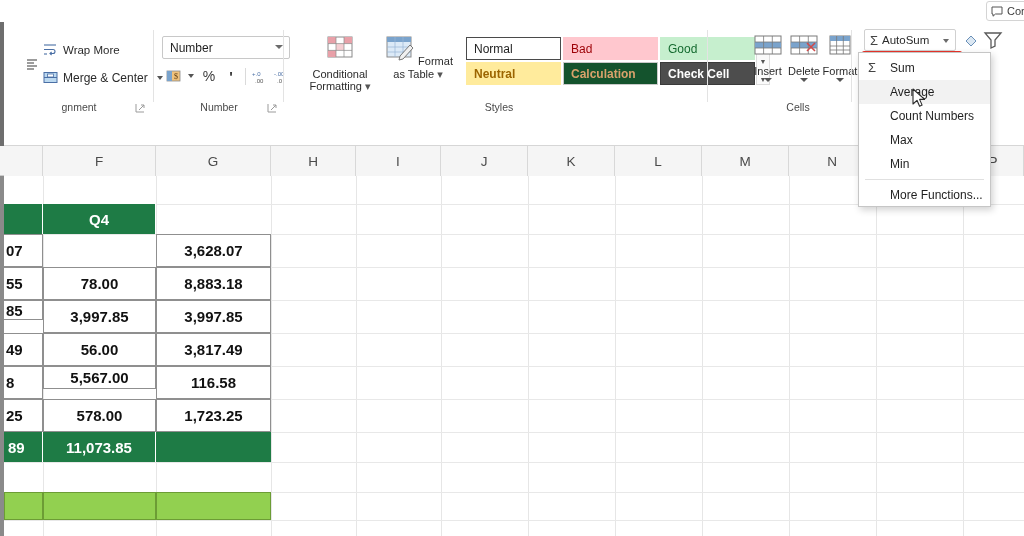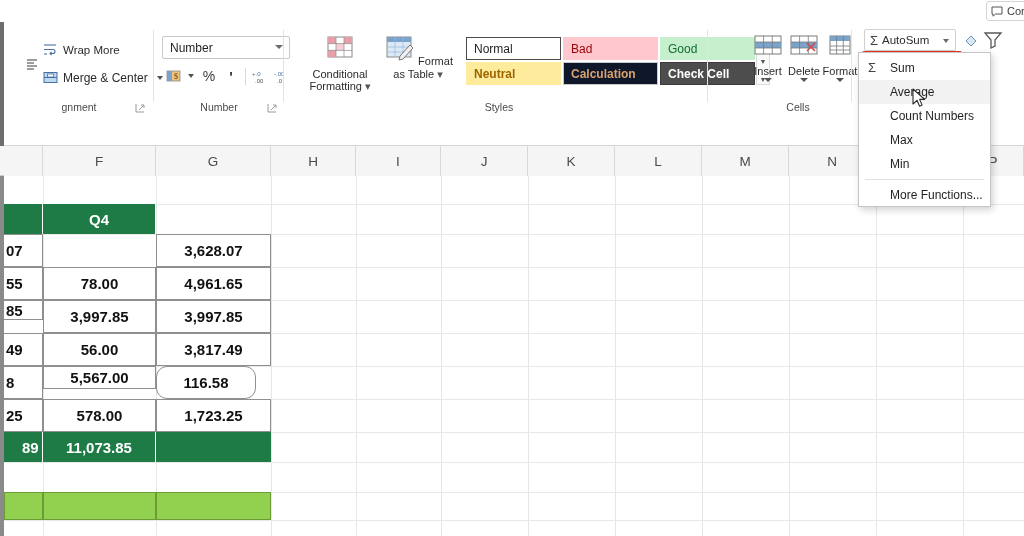--- a/index.html
+++ b/index.html
@@ -112,21 +112,21 @@
   .style-cell {
     display: flex; align-items: center;
     padding-left: 7px;
     font-size: 12px; border: 1px solid #cfcfcf;
     overflow: hidden; white-space: nowrap;
   }
   .sc-normal { background: #ffffff; color: #1f1f1f; border-color: #4a4a4a; }
   .sc-bad     { background: #ffc7ce; color: #9c0006; border-color: #ffc7ce; }
   .sc-good    { background: #c6efce; color: #156b30; border-color: #c6efce; }
   .sc-neutral { background: #ffeb9c; color: #9c6500; border-color: #ffeb9c; font-weight: bold;}
-  .sc-calc    { background: #0f172a; color: #d9a26b; border-color: #c9c9c9; font-weight: bold;}
+  .sc-calc    { background: #14532d; color: #d9a26b; border-color: #c9c9c9; font-weight: bold;}
   .sc-check   { background: #4d4d4d; color: #ffffff; border-color: #3a3a3a; font-weight: bold;}
   .style-scroll {
     position: absolute; left: 466px; top: 15px;
     width: 14px; height: 48px;
     border: 1px solid #dcdcdc; background: #fafafa;
     display: flex; flex-direction: column; justify-content: space-between;
     align-items: center; padding: 1px 0;
   }
   .ss-arrow { font-size: 7px; color: #555; line-height: 7px; }
 
@@ -542,39 +542,39 @@
       <div class="hline" style="top:344px;"></div>
 
       <div class="cell hdr" style="left:4px;top:28px;width:39px;height:30px;"></div>
       <div class="cell hdr" style="left:43px;top:28px;width:113px;height:30px;">Q4</div>
 
       <div class="cell num" style="left:4px;top:58px;width:39px;height:33px;justify-content:flex-start;padding-left:2px;border-left:none;">07</div>
       <div class="cell num" style="left:156px;top:58px;width:115px;height:33px;">3,628.07</div>
 
       <div class="cell num" style="left:4px;top:91px;width:39px;height:33px;justify-content:flex-start;padding-left:2px;border-left:none;">55</div>
       <div class="cell num" style="left:43px;top:91px;width:113px;height:33px;">78.00</div>
-      <div class="cell num" style="left:156px;top:91px;width:115px;height:33px;">4,961.65</div>
+      <div class="cell num" style="left:156px;top:91px;width:115px;height:33px;">8,883.18</div>
 
       <div class="cell num" style="left:4px;top:124px;width:39px;height:20px;justify-content:flex-start;padding-left:2px;border-left:none;">85</div>
       <div class="cell num" style="left:43px;top:124px;width:113px;height:33px;">3,997.85</div>
       <div class="cell num" style="left:156px;top:124px;width:115px;height:33px;">3,997.85</div>
 
       <div class="cell num" style="left:4px;top:157px;width:39px;height:33px;justify-content:flex-start;padding-left:2px;border-left:none;">49</div>
       <div class="cell num" style="left:43px;top:157px;width:113px;height:33px;">56.00</div>
       <div class="cell num" style="left:156px;top:157px;width:115px;height:33px;">3,817.49</div>
 
       <div class="cell num" style="left:4px;top:190px;width:39px;height:33px;justify-content:flex-start;padding-left:2px;border-left:none;">8</div>
       <div class="cell num" style="left:43px;top:190px;width:113px;height:23px;">5,567.00</div>
-      <div class="cell num" style="left:156px;top:190px;width:100px;height:33px;border-radius:11px;">116.58</div>
+      <div class="cell num" style="left:156px;top:190px;width:115px;height:33px;">116.58</div>
 
       <div class="cell num" style="left:4px;top:223px;width:39px;height:33px;justify-content:flex-start;padding-left:2px;border-left:none;">25</div>
       <div class="cell num" style="left:43px;top:223px;width:113px;height:33px;">578.00</div>
       <div class="cell num" style="left:156px;top:223px;width:115px;height:33px;">1,723.25</div>
 
-      <div class="cell total" style="left:4px;top:256px;width:39px;height:30px;justify-content:flex-start;padding-left:18px;">89</div>
+      <div class="cell total" style="left:4px;top:256px;width:39px;height:30px;justify-content:flex-start;padding-left:4px;">89</div>
       <div class="cell total" style="left:43px;top:256px;width:113px;height:30px;">11,073.85</div>
       <div class="cell total" style="left:156px;top:256px;width:115px;height:30px;border-right:none;"></div>
 
       <div class="cell lime" style="left:4px;top:316px;width:39px;height:28px;"></div>
       <div class="cell lime" style="left:43px;top:316px;width:113px;height:28px;"></div>
       <div class="cell lime" style="left:156px;top:316px;width:115px;height:28px;"></div>
     </div>
   </div>
 
   <div class="dropdown">

